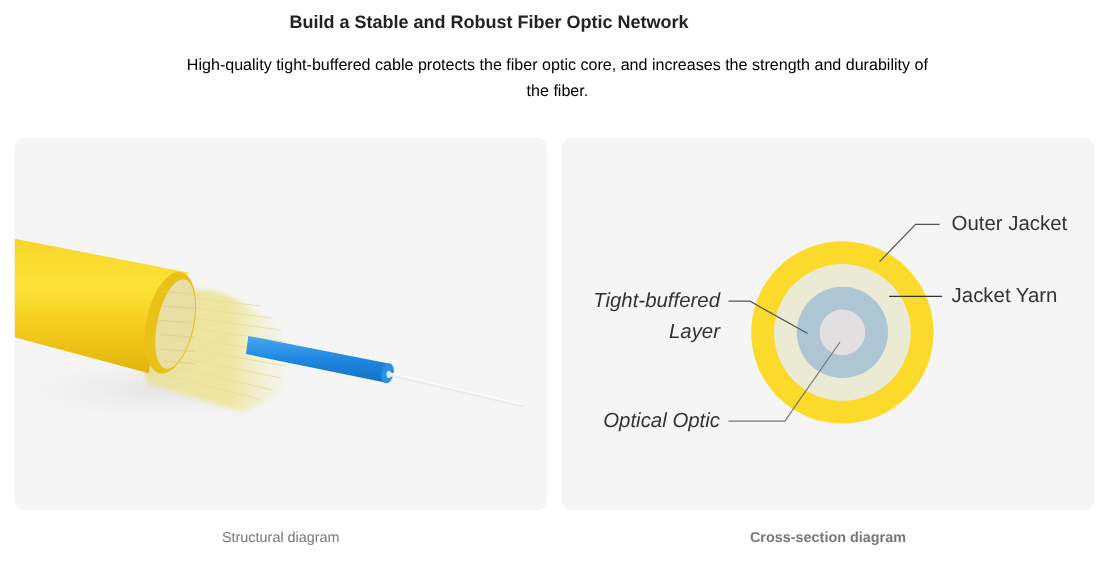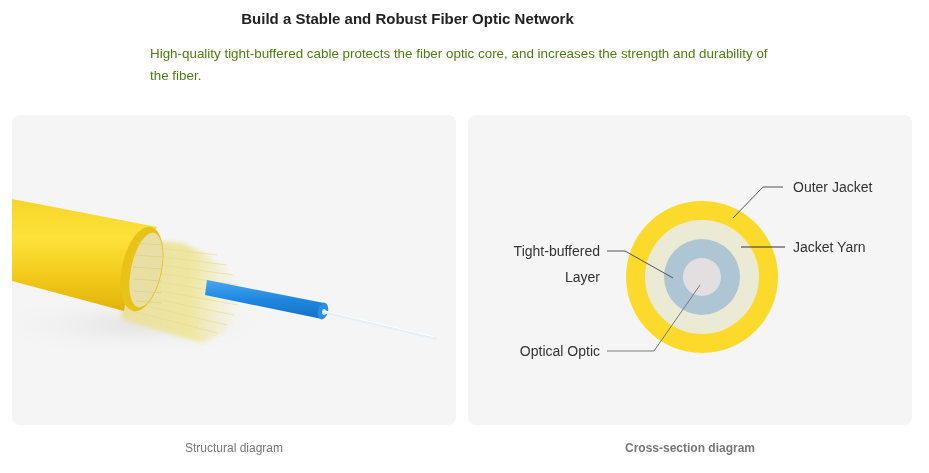--- a/index.html
+++ b/index.html
@@ -24,23 +24,23 @@
       font-weight: bold;
       color: #222222;
       line-height: 22px;
       margin: 0;
     }
     .subtitle {
       position: absolute;
       left: 150px;
       top: 43px;
       width: 629px;
-      text-align: left;
+      text-align: center;
       font-size: 13.4px;
-      color: #4d7c0f;
+      color: #000000;
       line-height: 22px;
       margin: 0;
     }
     .card {
       position: absolute;
       top: 115px;
       width: 444px;
       height: 310px;
       background: #f5f5f5;
       border-radius: 8px;
@@ -61,26 +61,26 @@
       width: 444px;
       text-align: center;
       font-size: 12px;
       color: #777777;
       line-height: 20px;
     }
     .caption.left { left: 12px; }
     .caption.right { left: 468px; font-weight: bold; }
     .label {
       position: absolute;
-      font-size: 14px;
+      font-size: 17px;
       color: #333333;
       line-height: 18px;
       white-space: nowrap;
     }
-    .label.right-align { text-align: right; }
+    .label.right-align { text-align: right; font-style: italic; }
   </style>
 </head>
 <body>
 
 <h1 class="title">Build a Stable and Robust Fiber Optic Network</h1>
 <p class="subtitle">High-quality tight-buffered cable protects the fiber optic core, and increases the strength and durability of the fiber.</p>
 
 <div class="card left">
   <svg viewBox="0 0 444 310" xmlns="http://www.w3.org/2000/svg">
     <defs>

